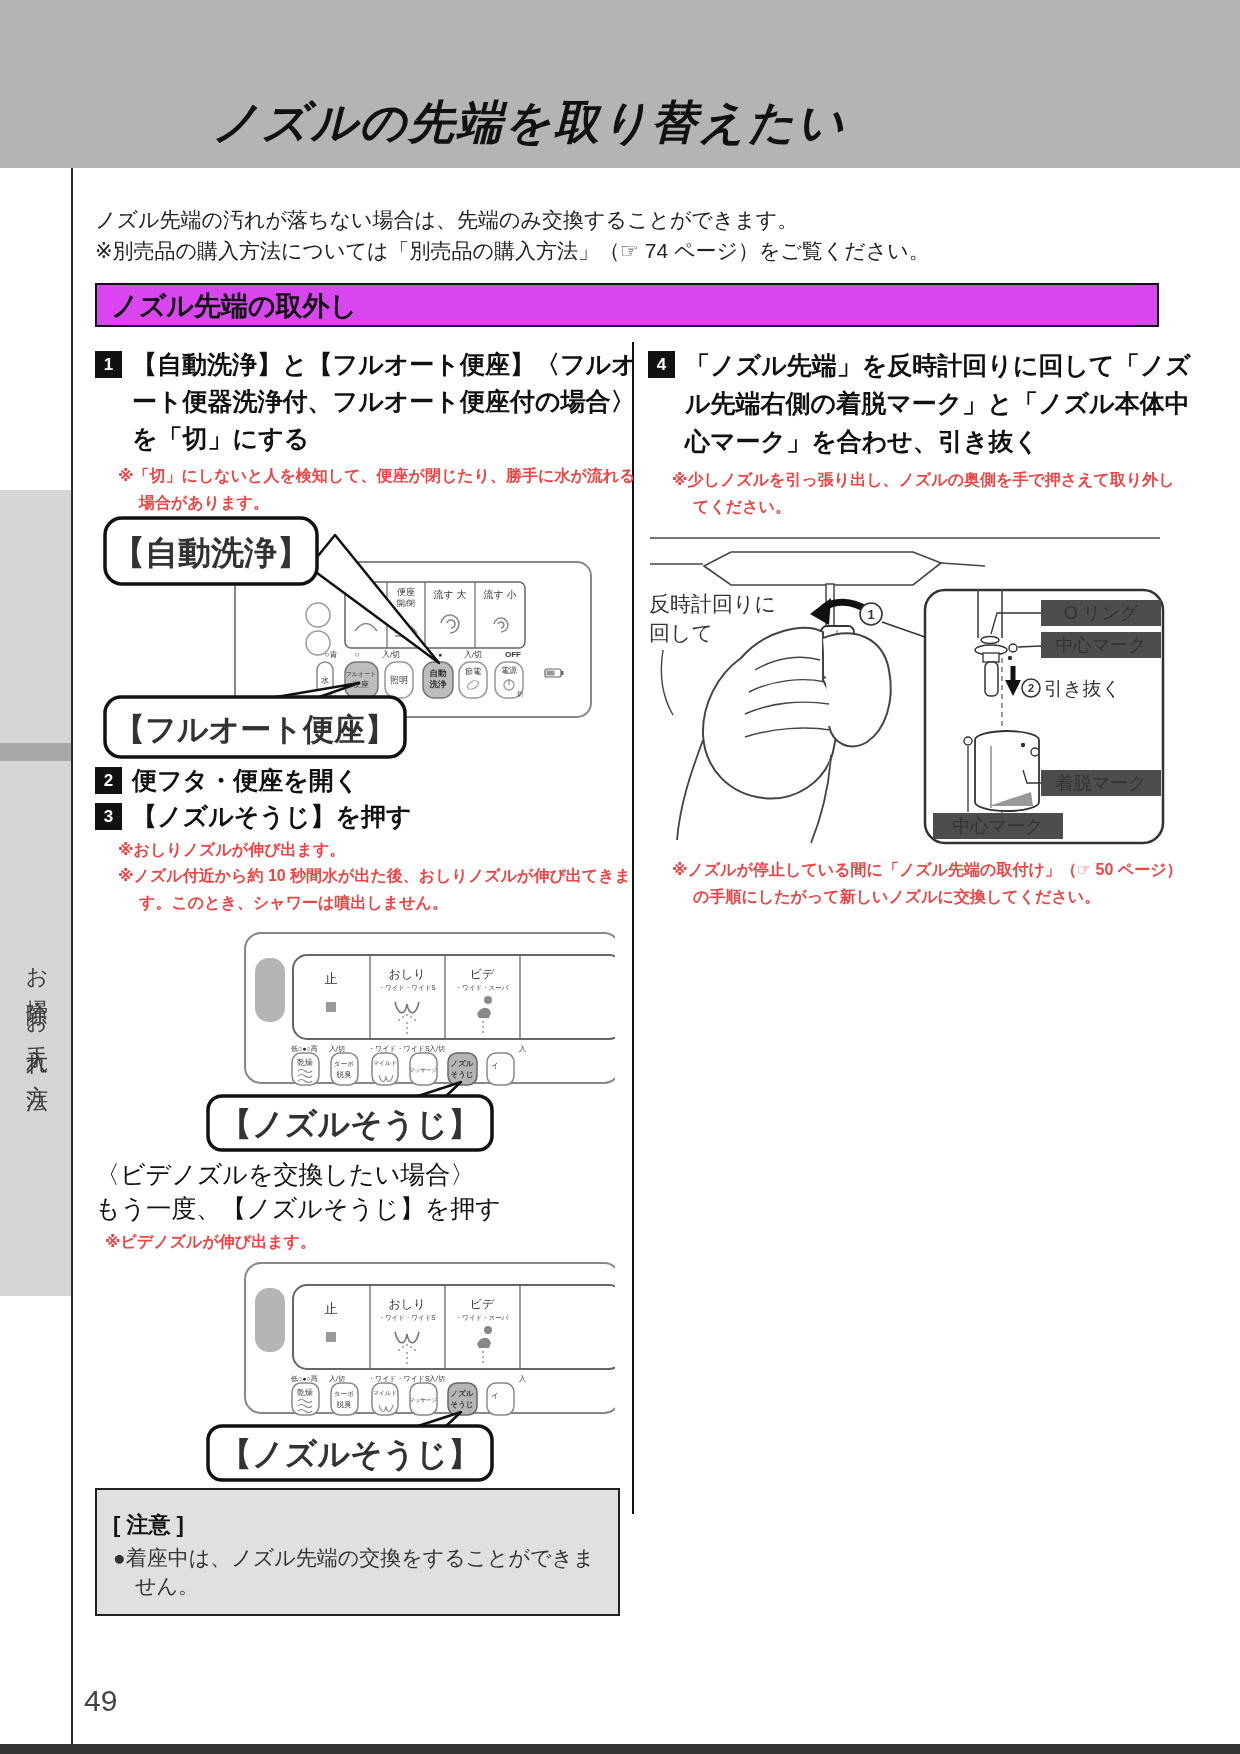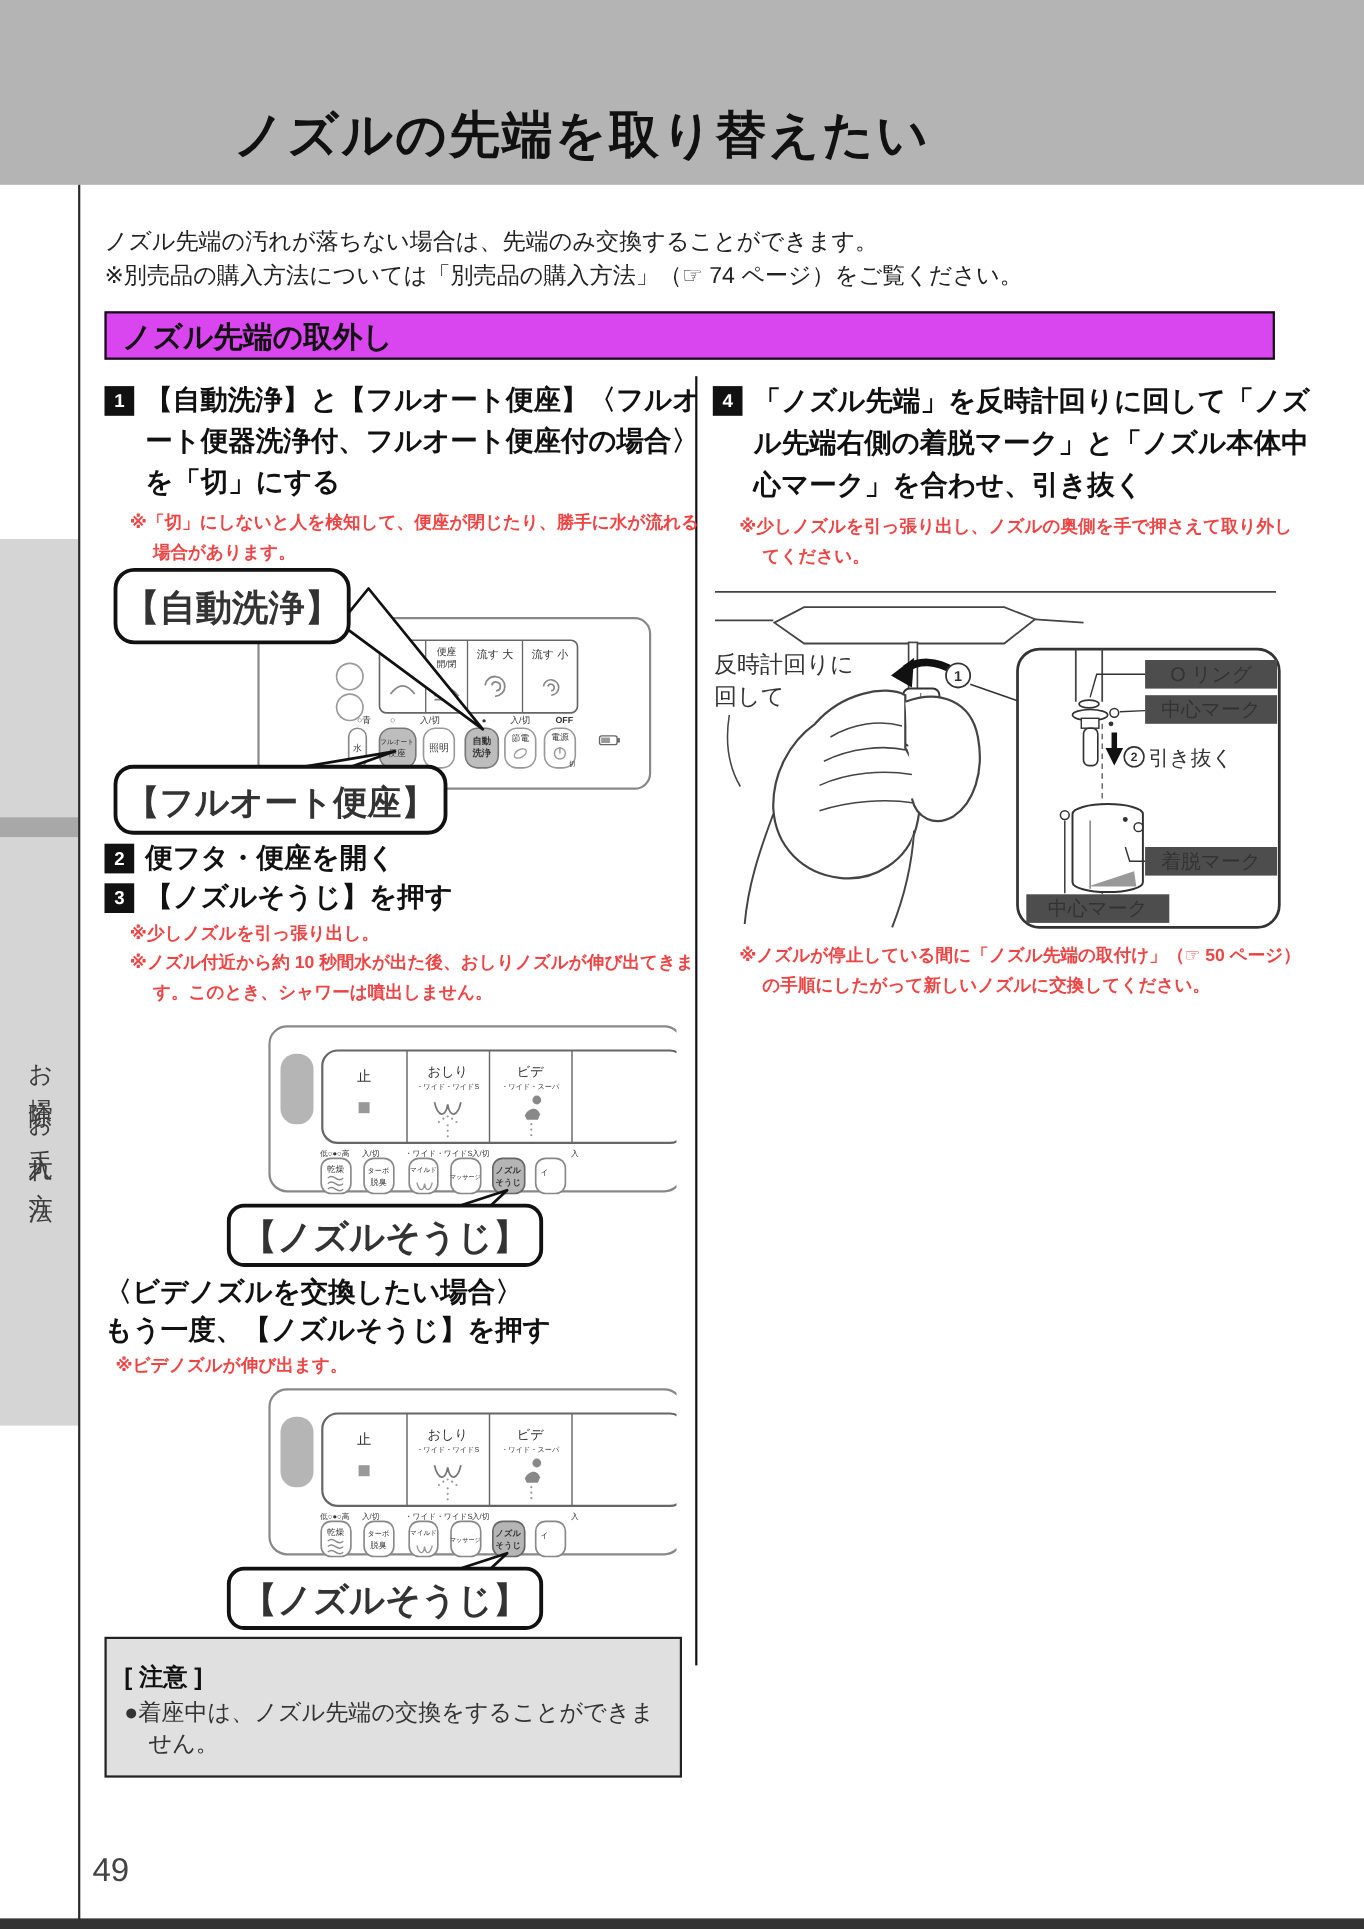--- a/index.html
+++ b/index.html
@@ -1,39 +1,39 @@
 <!DOCTYPE html>
 <html><head>
 <meta charset="utf-8">
 <style>
   html,body{margin:0;padding:0;background:#fff;}
   body{font-family:"Liberation Sans","DejaVu Sans",sans-serif;color:#1a1a1a;}
   .page{position:relative;width:1240px;height:1754px;background:#fff;overflow:hidden;}
   .abs{position:absolute;}
   
   .header-band{left:0;top:0;width:1240px;height:168px;background:#b4b4b4;}
-  .page-title{left:212px;top:92px;font-size:46px;font-weight:bold;letter-spacing:2px;color:#111;}
+  .page-title{left:212px;top:92px;font-size:46px;font-weight:bold;letter-spacing:2px;color:#111;font-style:italic;}
   
   .vline{left:71px;top:168px;width:2px;height:1586px;background:#2a2a2a;}
   .side-tab{left:0;top:490px;width:71px;height:806px;background:#d5d5d5;}
   .side-stripe{left:0;top:743px;width:71px;height:18px;background:#a8a8a8;}
   .side-text{left:22px;top:952px;writing-mode:vertical-rl;font-size:22px;letter-spacing:5px;color:#3c3c3c;}
   .bottom-bar{left:0;top:1744px;width:1240px;height:10px;background:#333;}
   
   .intro-line{left:95px;width:1060px;font-size:21px;line-height:30px;color:#222;}
   
   .section-bar{left:95px;top:283px;width:1064px;height:44px;background:#d946ef;border:2px solid #111;
     font-size:27px;font-weight:bold;line-height:42px;padding-left:14px;box-sizing:border-box;color:#111;}
   .col-divider{left:632px;top:342px;width:2px;height:1172px;background:#111;}
   
   .step{font-size:25px;font-weight:bold;line-height:37px;color:#111;padding-left:37px;}
   .step .num{position:absolute;left:0;top:5px;width:27px;height:27px;background:#111;color:#fff;
     font-size:17px;font-weight:bold;text-align:center;line-height:27px;}
   .note{font-size:16px;line-height:27px;color:#ef4444;padding-left:21px;text-indent:-21px;font-weight:bold;}
-  .subhead{font-size:25px;font-weight:bold;color:#111;}
+  .subhead{font-size:25px;font-weight:normal;color:#111;}
   
   .caution-box{left:95px;top:1488px;width:525px;background:#e0e0e0;border:2px solid #222;
     padding:20px 16px 14px 16px;box-sizing:border-box;}
   .caution-title{font-size:22px;font-weight:bold;color:#111;margin-bottom:4px;}
   .caution-body{font-size:21px;line-height:28px;color:#333;padding-left:22px;text-indent:-22px;}
   .page-num{left:84px;top:1684px;font-size:30px;color:#444;}
   svg{font-family:"Liberation Sans","DejaVu Sans",sans-serif;}
   svg text{fill:#333;}
 </style>
 </head>
@@ -116,21 +116,21 @@
   </svg>
 
   <div class="abs step" style="left:95px;top:762px;width:527px;">
     <span class="num">2</span>
     <span>便フタ・便座を開く</span>
   </div>
   <div class="abs step" style="left:95px;top:798px;width:527px;">
     <span class="num">3</span>
     <span>【ノズルそうじ】を押す</span>
   </div>
-  <div class="abs note" style="left:118px;top:836px;width:500px;">※少しノズルを引っ張り出し。</div>
+  <div class="abs note" style="left:118px;top:836px;width:500px;">※おしりノズルが伸び出ます。</div>
   <div class="abs note" style="left:118px;top:862px;width:500px;">※ノズル付近から約 10 秒間水が出た後、おしりノズルが伸び出てきます。このとき、シャワーは噴出しません。</div>
 
   <svg class="abs" style="left:95px;top:920px;" width="520" height="235" viewBox="0 0 520 235">
     <g>
       <rect x="150" y="13" width="375" height="150" rx="16" fill="#fff" stroke="#888" stroke-width="2"></rect>
       <rect x="160" y="38" width="30" height="64" rx="14" fill="#b5b5b5"></rect>
       <rect x="198" y="35" width="330" height="84" rx="14" fill="#fff" stroke="#666" stroke-width="2"></rect>
       <path d="M275,35 V119 M350,35 V119 M425,35 V119" stroke="#666" stroke-width="1.3"></path>
       <text x="236" y="63" font-size="13" text-anchor="middle">止</text>
       <rect x="231" y="82" width="10" height="10" fill="#999"></rect>

